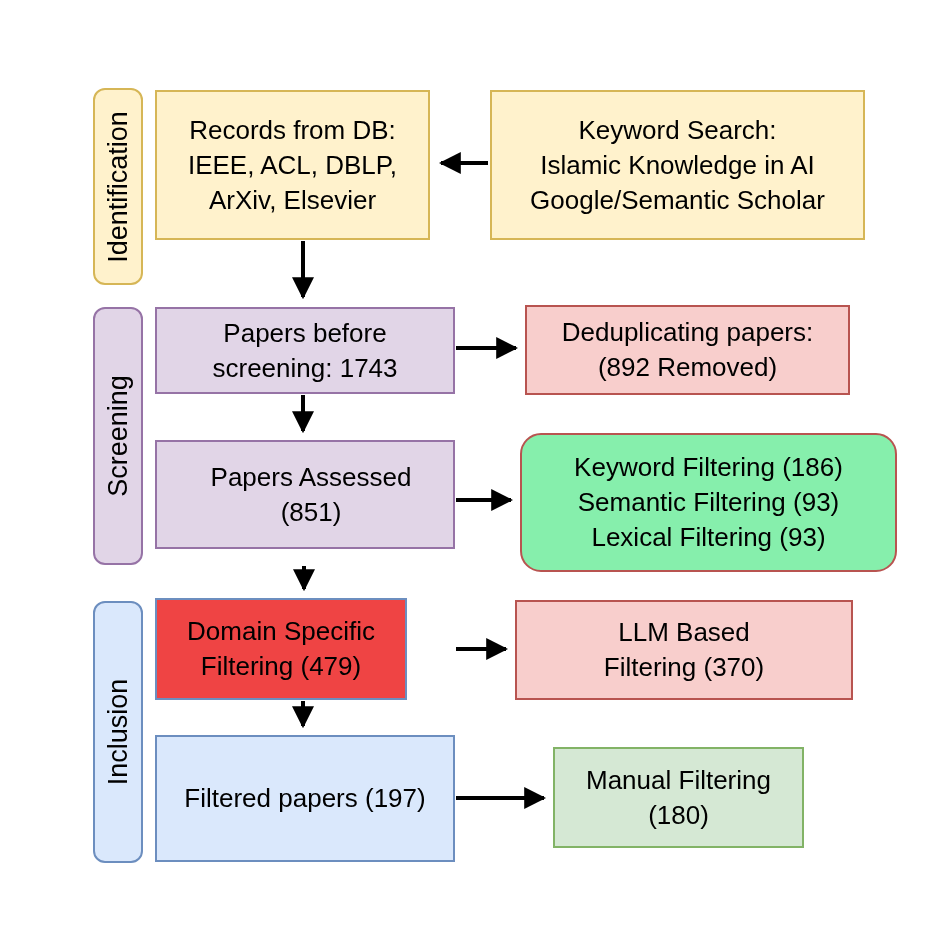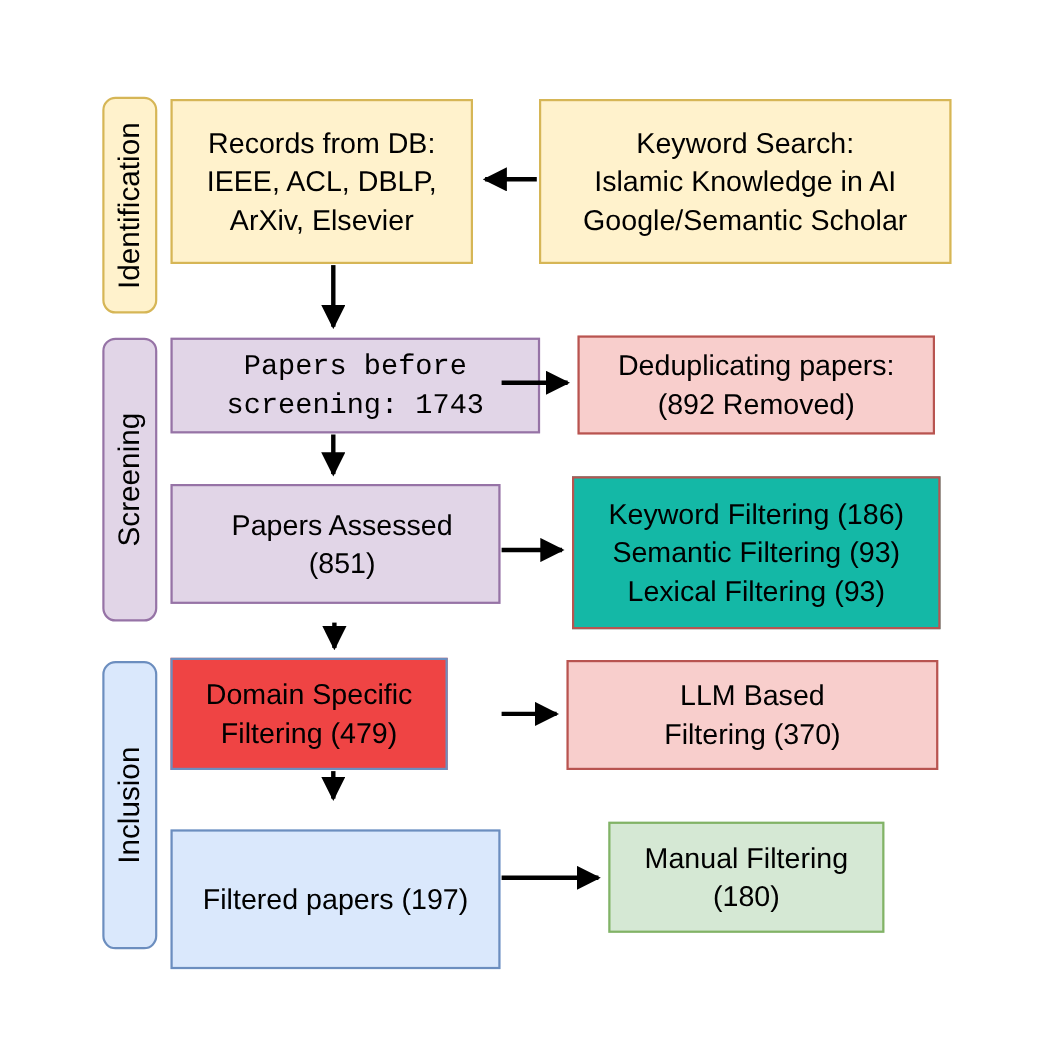--- a/index.html
+++ b/index.html
@@ -69,40 +69,40 @@
   </div>
 
   <div class="box" style="left: 490px; top: 90px; width: 375px; height: 150px; background-color: rgb(255, 242, 204); border-color: rgb(214, 182, 86);">Keyword Search:
 Islamic Knowledge in AI
 Google/Semantic Scholar</div>
 
   <div class="box" style="left: 155px; top: 90px; width: 275px; height: 150px; background-color: rgb(255, 242, 204); border-color: rgb(214, 182, 86);">Records from DB:
 IEEE, ACL, DBLP,
 ArXiv, Elsevier</div>
 
-  <div class="box" style="left: 155px; top: 307px; width: 336px; height: 87px; background-color: rgb(225, 213, 231); border-color: rgb(150, 115, 166); font-family: Liberation Mono, monospace;">Papers before
+  <div class="box" style="left: 155px; top: 307px; width: 300px; height: 87px; background-color: rgb(225, 213, 231); border-color: rgb(150, 115, 166);">Papers before
 screening: 1743</div>
 
   <div class="box" style="left: 525px; top: 305px; width: 325px; height: 90px; background-color: rgb(248, 206, 204); border-color: rgb(184, 84, 80);">Deduplicating papers:
 (892 Removed)</div>
 
   <div class="box" style="left: 155px; top: 440px; width: 300px; height: 109px; background-color: rgb(225, 213, 231); border-color: rgb(150, 115, 166); padding-left: 12px;">Papers Assessed
 (851)</div>
 
-  <div class="box" style="left: 520px; top: 433px; width: 335px; height: 139px; background-color: #14b8a6; border-color: rgb(184, 84, 80);">Keyword Filtering (186)
+  <div class="box" style="left: 520px; top: 433px; width: 377px; height: 139px; background-color: #86efac; border-color: rgb(184, 84, 80); border-radius: 21px;">Keyword Filtering (186)
 Semantic Filtering (93)
 Lexical Filtering (93)</div>
 
   <div class="box" style="left: 155px; top: 598px; width: 252px; height: 102px; background-color: #ef4444; border-color: rgb(108, 142, 191);">Domain Specific
 Filtering (479)</div>
 
   <div class="box" style="left: 515px; top: 600px; width: 338px; height: 100px; background-color: rgb(248, 206, 204); border-color: rgb(184, 84, 80);">LLM Based
 Filtering (370)</div>
 
-  <div class="box" style="left: 155px; top: 735px; width: 300px; height: 127px; background-color: rgb(218, 232, 252); border-color: rgb(108, 142, 191); margin-top: 19px;">Filtered papers (197)</div>
+  <div class="box" style="left: 155px; top: 735px; width: 300px; height: 127px; background-color: rgb(218, 232, 252); border-color: rgb(108, 142, 191);">Filtered papers (197)</div>
 
   <div class="box" style="left: 553px; top: 747px; width: 251px; height: 101px; background-color: rgb(213, 232, 212); border-color: rgb(130, 179, 102);">Manual Filtering
 (180)</div>
 
   <svg id="arrow-layer" viewBox="0 0 946 946" xmlns="http://www.w3.org/2000/svg">
     <defs>
       <marker id="ah" viewBox="0 0 10 10" refX="9" refY="5" markerWidth="5.5" markerHeight="5.5" orient="auto-start-reverse">
         <path d="M 0 0 L 10 5 L 0 10 z" fill="#000000"></path>
       </marker>
     </defs>

